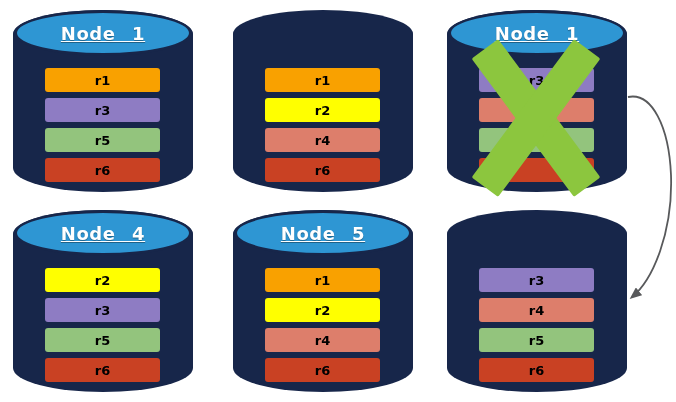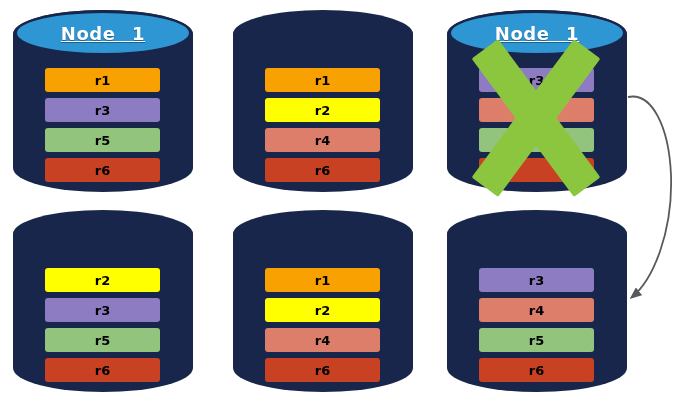--- a/index.html
+++ b/index.html
@@ -97,30 +97,36 @@
       <div class="bar" style="background-color: rgb(201, 65, 35);"></div>
     </div>
     <div class="x-mark">
       <div class="x-leg x-leg-a" style="background-color: rgb(140, 198, 62);"></div>
       <div class="x-leg x-leg-b" style="background-color: rgb(140, 198, 62);"></div>
     </div>
   </div>
 
   <div class="node" style="left:13px; top:210px;">
     <div class="cyl-body" style="background-color: rgb(23, 38, 74);"></div>
+    <div class="cyl-top" style="background-color: rgb(46, 150, 211);">
+      <span class="node-title">Node 4</span>
+    </div>
     <div class="bars">
       <div class="bar" style="background-color: rgb(255, 255, 0);">r2</div>
       <div class="bar" style="background-color: rgb(142, 124, 195);">r3</div>
       <div class="bar" style="background-color: rgb(147, 196, 125);">r5</div>
       <div class="bar" style="background-color: rgb(201, 65, 35);">r6</div>
     </div>
   </div>
 
   <div class="node" style="left:233px; top:210px;">
     <div class="cyl-body" style="background-color: rgb(23, 38, 74);"></div>
+    <div class="cyl-top" style="background-color: rgb(46, 150, 211);">
+      <span class="node-title">Node 5</span>
+    </div>
     <div class="bars">
       <div class="bar" style="background-color: rgb(249, 161, 0);">r1</div>
       <div class="bar" style="background-color: rgb(255, 255, 0);">r2</div>
       <div class="bar" style="background-color: rgb(221, 126, 107);">r4</div>
       <div class="bar" style="background-color: rgb(201, 65, 35);">r6</div>
     </div>
   </div>
 
   <div class="node" style="left:447px; top:210px;">
     <div class="cyl-body" style="background-color: rgb(23, 38, 74);"></div>

